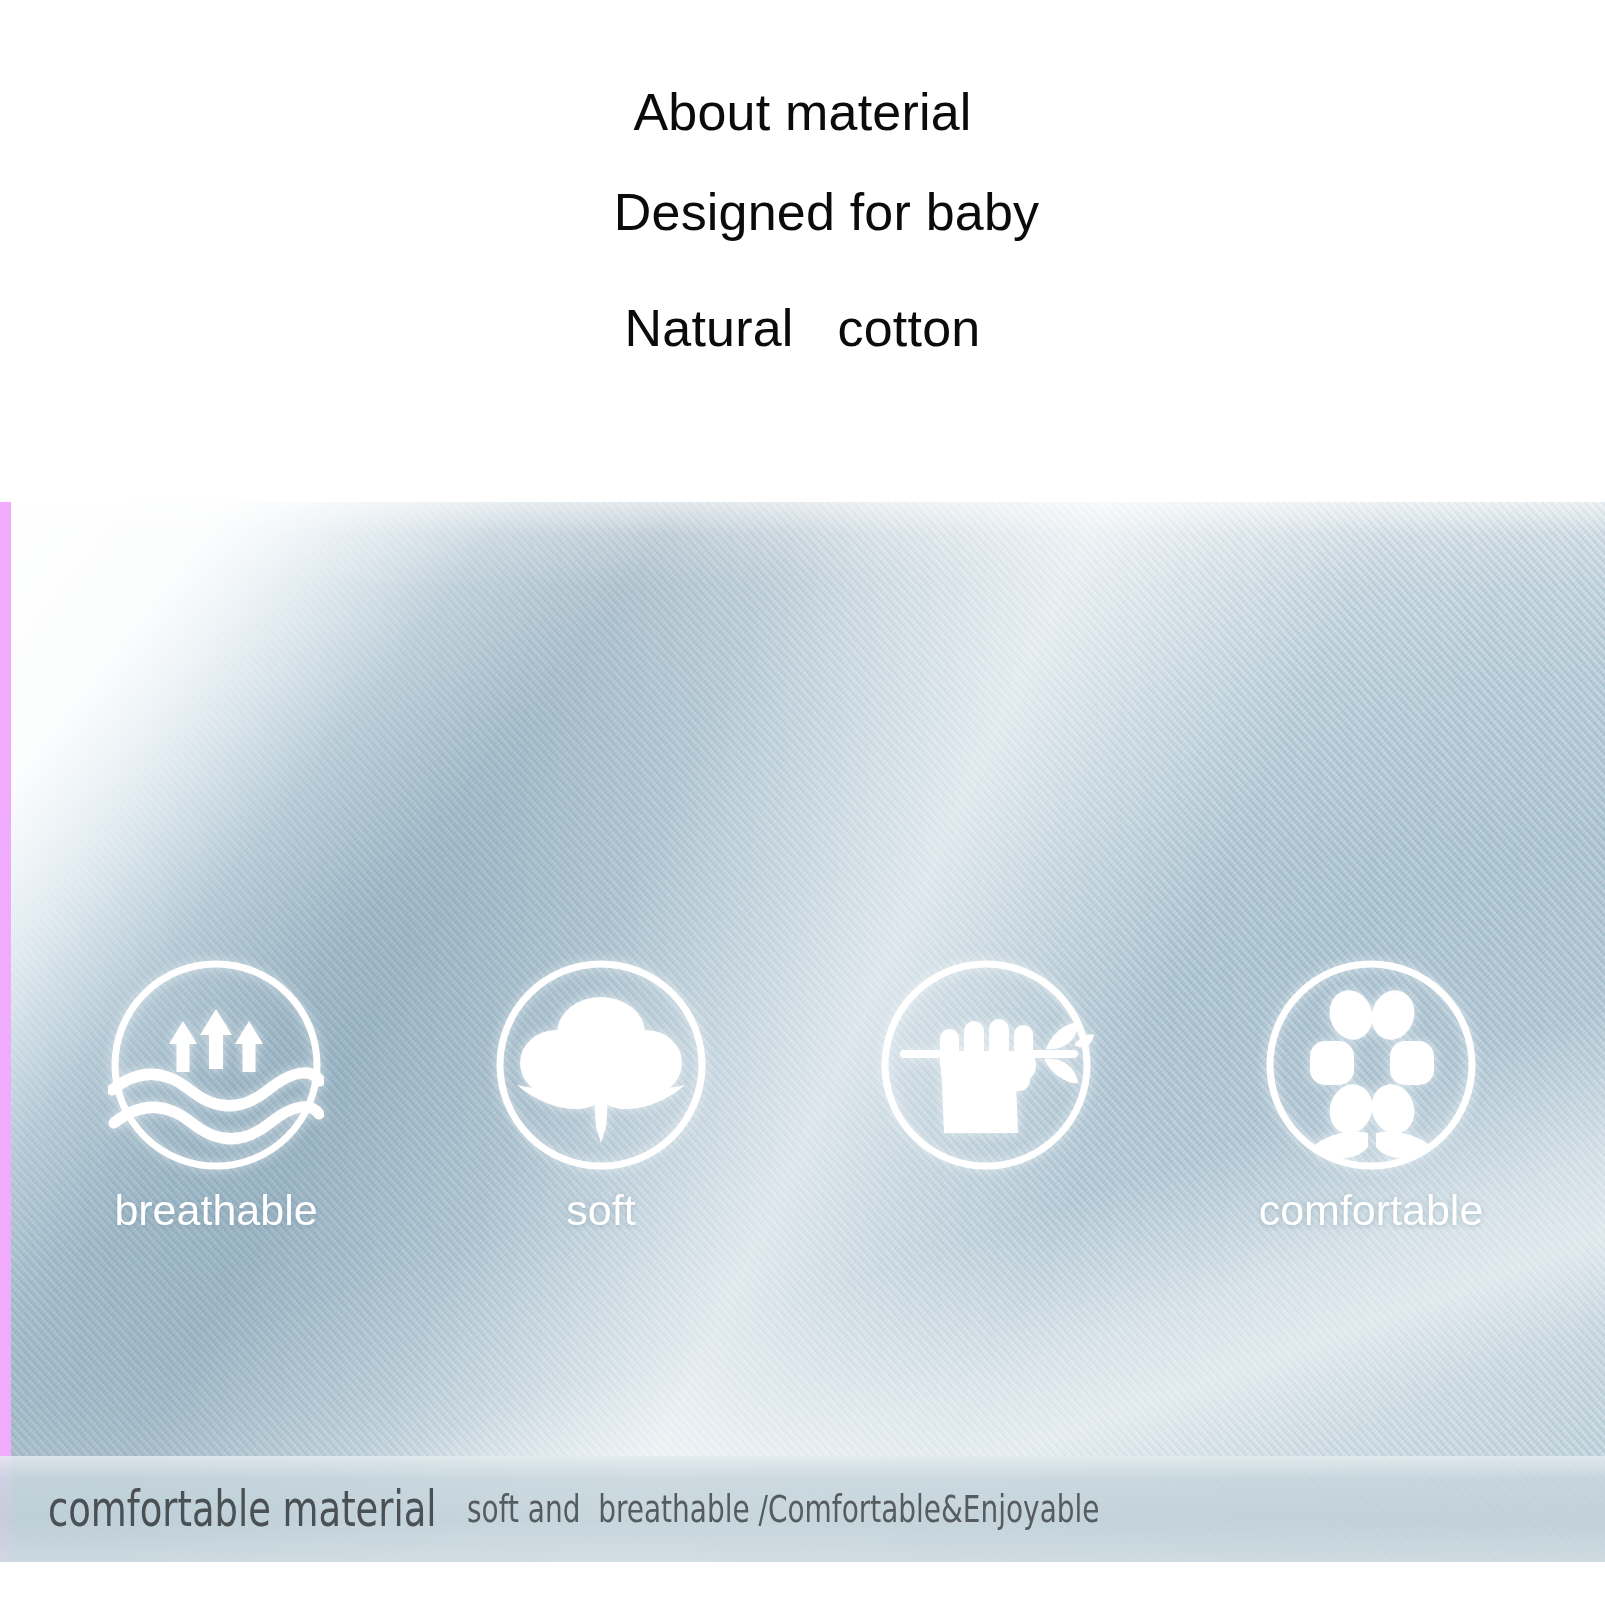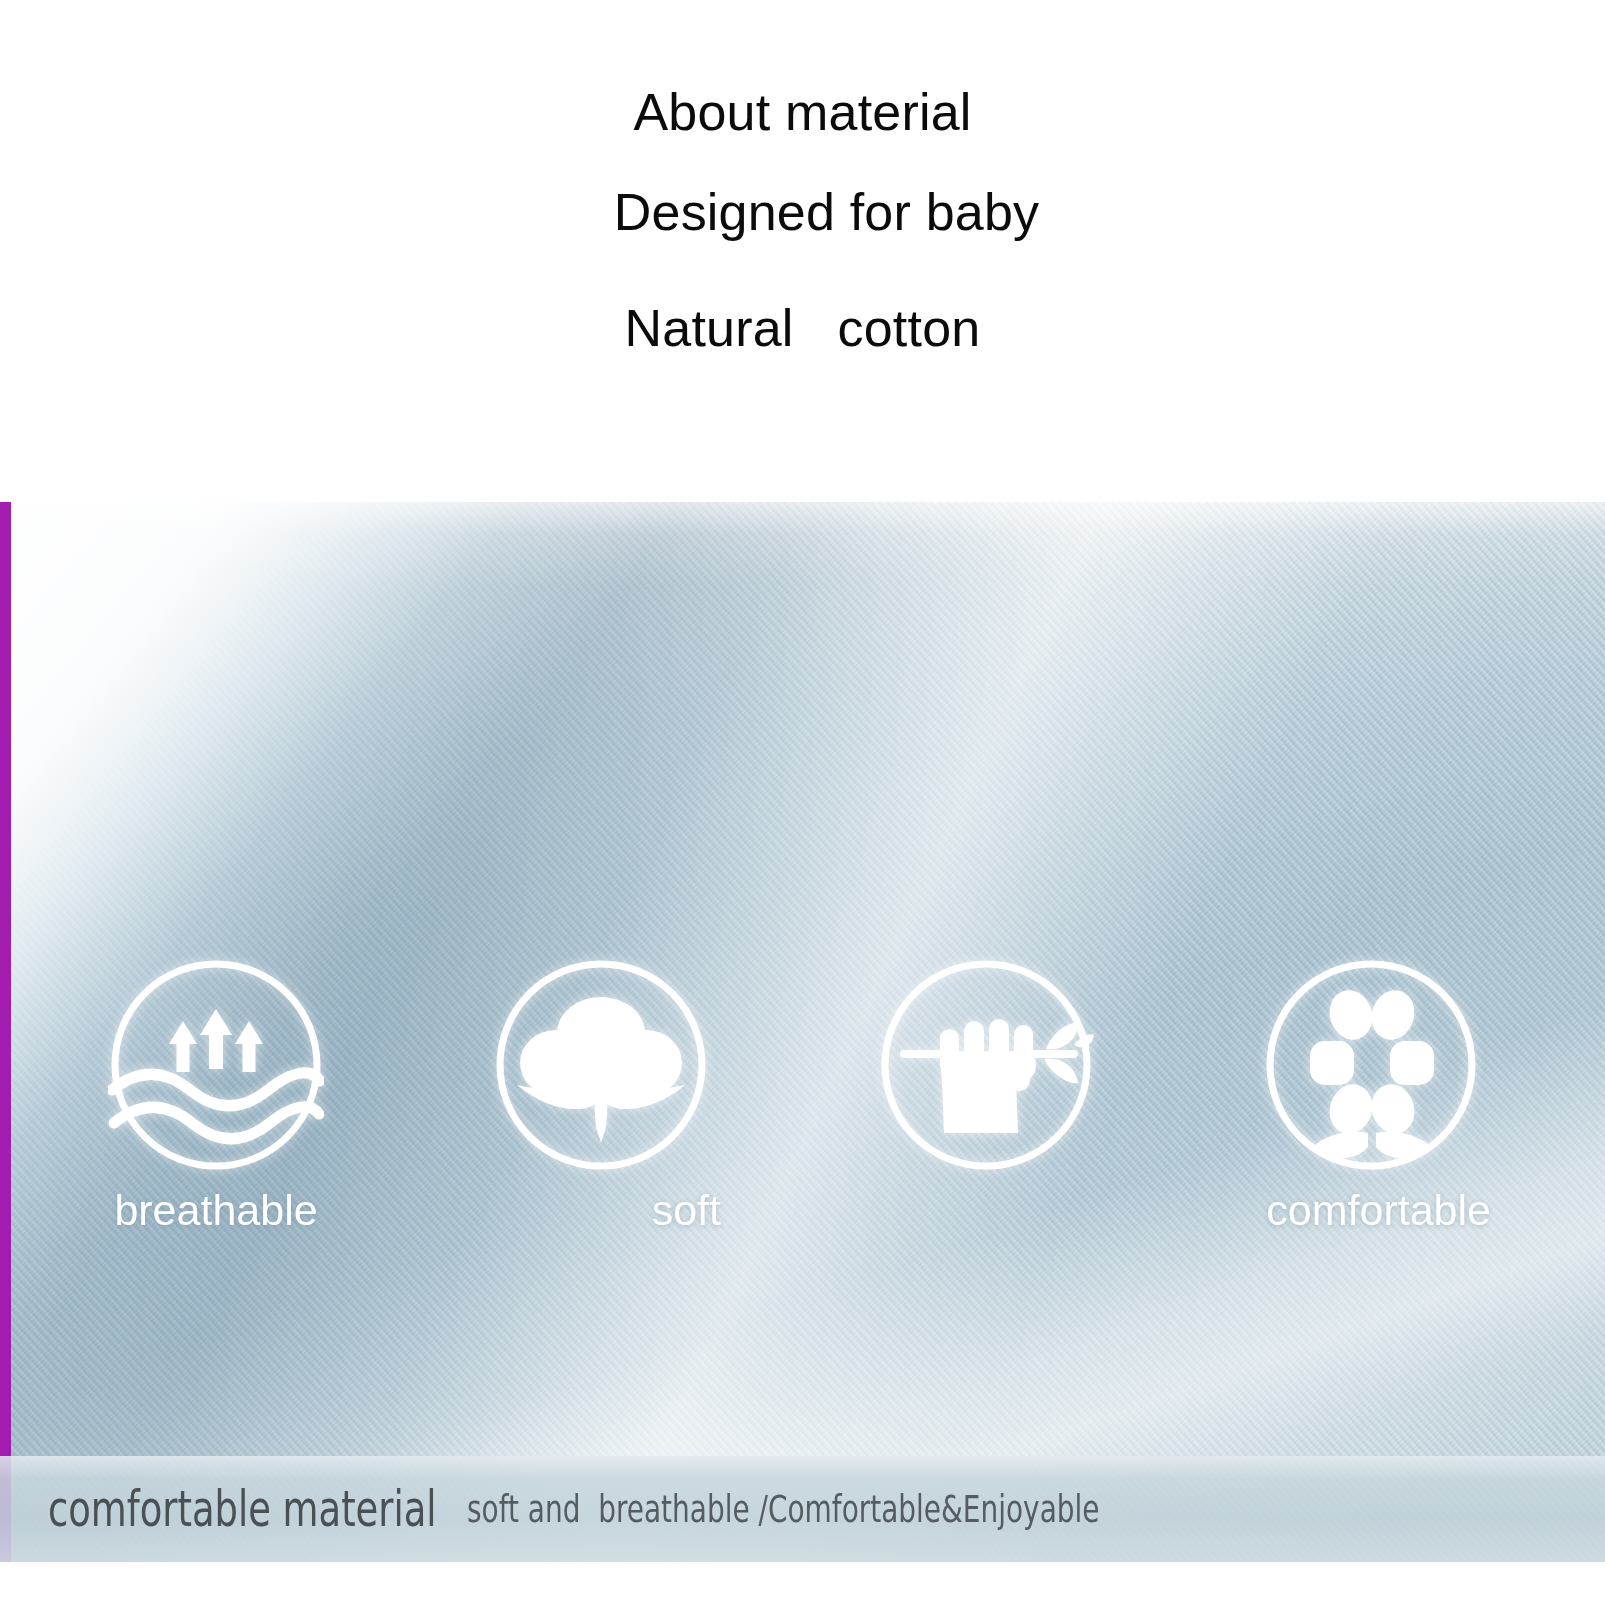--- a/index.html
+++ b/index.html
@@ -1,17 +1,17 @@
 <!DOCTYPE html>
 <html><head>
 <meta charset="utf-8">
 <style>
   html,body{margin:0;padding:0;background:#fff;}
   body{width:1605px;height:1605px;font-family:"Liberation Sans",sans-serif;-webkit-font-smoothing:antialiased;}
-  .page{position:relative;width:1605px;height:1605px;background:#a21caf;overflow:hidden;}
+  .page{position:relative;width:1605px;height:1605px;background:#f0abfc;overflow:hidden;}
 
   
   .header{position:absolute;left:0;top:0;width:1605px;height:502px;background:#ffffff;}
   .headline{position:absolute;width:100%;text-align:center;color:#0b0b0b;
             font-size:52px;font-weight:400;letter-spacing:.2px;line-height:1;white-space:pre;}
   .h1{top:86px;}
   .h2{top:186px;margin-left:24px;}
   .h3{top:302px;}
 
   
@@ -82,21 +82,21 @@
 
   
   .icons{position:absolute;left:0;top:0;width:1605px;height:1060px;}
   .iconcell{position:absolute;top:455px;width:240px;height:300px;}
   .c0{left:85px;}  .c1{left:470px;} .c2{left:855px;} .c3{left:1240px;}
   .iconcell svg{position:absolute;left:12px;top:0;width:216px;height:216px;
                 filter:drop-shadow(0 0 6px rgba(255,255,255,.55));}
   .ilabel{position:absolute;top:232px;width:240px;text-align:center;
           color:#ffffff;font-size:43px;font-weight:400;line-height:1;white-space:nowrap;
           text-shadow:0 1px 5px rgba(110,140,158,.45);}
-  .c1 .ilabel,.c2 .ilabel,.c3 .ilabel{text-align:right;}
+  .c1 .ilabel,.c2 .ilabel,.c3 .ilabel{text-align:center;}
 
   
   .banner{position:absolute;left:0;top:1456px;width:1605px;height:106px;
           background:linear-gradient(180deg,
              rgba(226,234,238,.88) 0%,
              rgba(199,214,221,.86) 22%,
              rgba(193,209,217,.88) 60%,
              rgba(206,219,225,.90) 100%);
           display:flex;align-items:center;}
   .banner .b1{margin-left:48px;color:#4a5154;font-size:50px;line-height:1;

